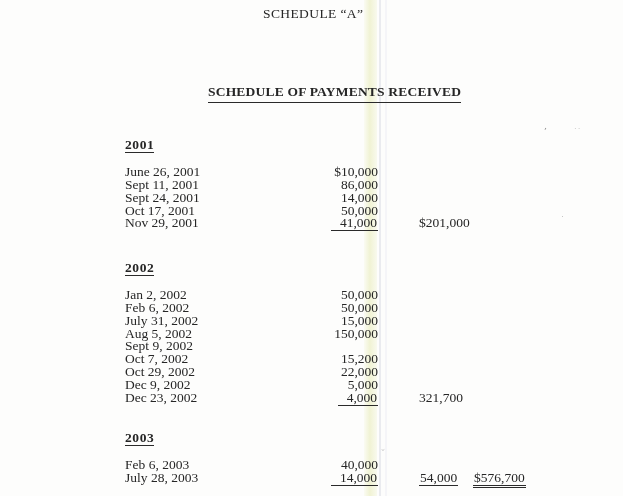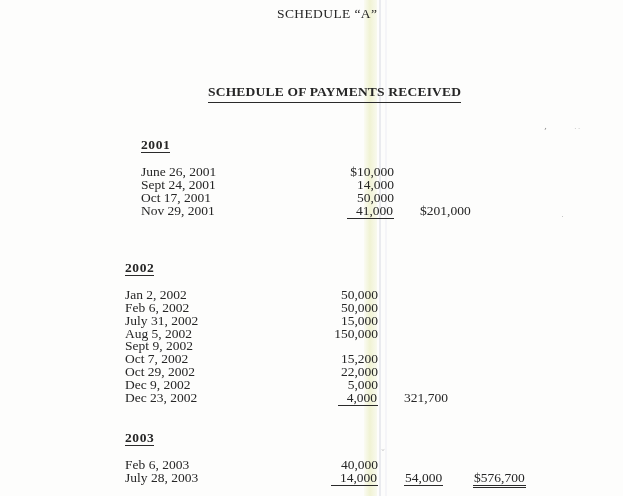--- a/index.html
+++ b/index.html
@@ -14,33 +14,33 @@
   .stripe-yellow{left:364px;width:13px;
     background:linear-gradient(to right,rgba(240,242,205,.2),rgba(236,239,198,.75) 45%,rgba(241,243,212,.35));}
   .stripe-gray1{left:379px;width:2px;background:rgba(210,212,224,.45);}
   .stripe-gray2{left:385px;width:2px;background:rgba(228,230,240,.35);}
   .speck{position:absolute;color:#9a9a9a;pointer-events:none;}
   .speck.s1{left:545px;top:120px;font-size:10px;transform:rotate(18deg);color:#8f8f8f;}
   .speck.s2{left:574px;top:123px;font-size:8px;color:#b8b8b8;letter-spacing:1px;}
   .speck.s3{left:561px;top:210px;font-size:9px;color:#adadad;}
   .speck.s4{left:382px;top:447px;font-size:10px;color:#c4c4c4;transform:rotate(-10deg);}
   
-  .title{position:absolute;top:8px;left:277px;letter-spacing:.4px;white-space:nowrap;text-align:center;}
+  .title{position:absolute;top:8px;left:263px;letter-spacing:.4px;white-space:nowrap;text-align:center;}
   .heading{position:absolute;top:86px;left:208px;font-weight:bold;letter-spacing:.2px;
     border-bottom:1.5px solid #2a2a2a;padding-bottom:3px;white-space:nowrap;}
   .section{position:absolute;left:0;right:0;}
-  .s2001{top:139px;padding-left:16px;} .s2002{top:262px;} .s2003{top:432px;font-family:Liberation Serif, serif;}
+  .s2001{top:139px;} .s2002{top:262px;} .s2003{top:432px;font-family:Liberation Serif, serif;}
   .year-line{height:13px;}
   .year{display:inline-block;margin-left:125px;font-weight:bold;letter-spacing:.6px;
     border-bottom:1.3px solid #2a2a2a;padding-bottom:.5px;}
   .rows{margin-top:14px;}
   .row{position:relative;height:12.85px;}
   .c-date{position:absolute;left:125px;white-space:nowrap;}
   .c-amt{position:absolute;left:256px;width:122px;text-align:right;white-space:nowrap;}
-  .c-sub{position:absolute;left:404px;white-space:nowrap;}
+  .c-sub{position:absolute;left:419px;white-space:nowrap;}
   .c-tot{position:absolute;left:473px;white-space:nowrap;}
   .ul{border-bottom:1.3px solid #2a2a2a;padding-left:9px;padding-right:1px;margin-top:16px;}
   .ul-s{border-bottom:1.3px solid #2a2a2a;padding:0 1px;}
   .dul{border-bottom:3px double #2a2a2a;padding:0 1px;}
 </style>
 </head>
 <body>
 
 <div class="page">
 
@@ -54,20 +54,24 @@
 
   <div class="title">SCHEDULE “A”</div>
   <div class="heading">SCHEDULE OF PAYMENTS RECEIVED</div>
 
   <div class="section s2001">
     <div class="year-line"><span class="year">2001</span></div>
     <div class="rows">
       <div class="row">
         <span class="c-date">June 26, 2001</span>
         <span class="c-amt"><span>$10,000</span></span>
+      </div>
+      <div class="row">
+        <span class="c-date">Sept 11, 2001</span>
+        <span class="c-amt"><span>86,000</span></span>
       </div>
       <div class="row">
         <span class="c-date">Sept 24, 2001</span>
         <span class="c-amt"><span>14,000</span></span>
       </div>
       <div class="row">
         <span class="c-date">Oct 17, 2001</span>
         <span class="c-amt"><span>50,000</span></span>
       </div>
       <div class="row">

